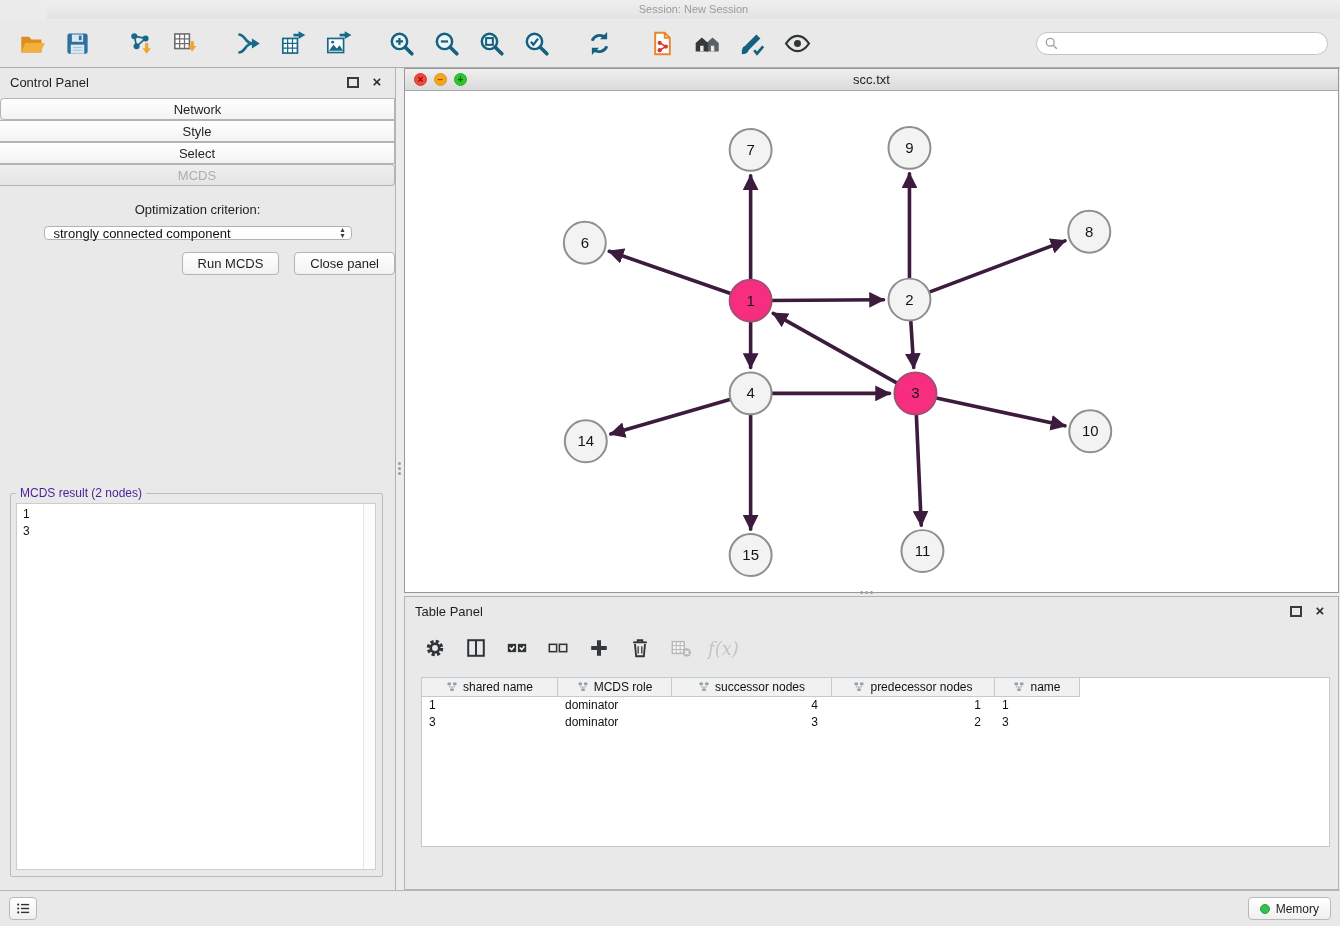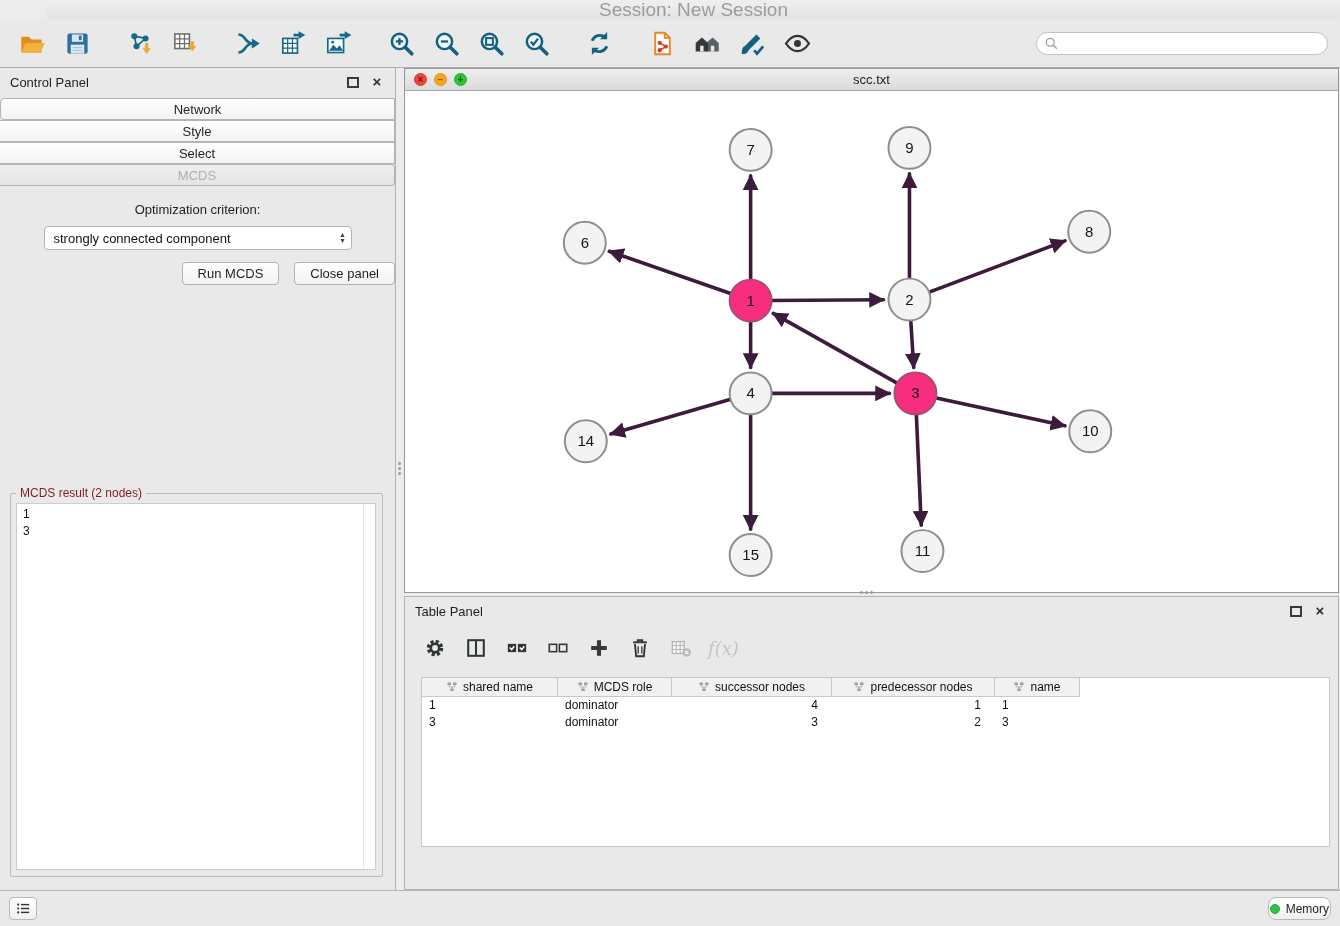--- a/index.html
+++ b/index.html
@@ -1,21 +1,21 @@
 <!DOCTYPE html>
 <html><head>
 <meta charset="utf-8">
 <style>
   * { margin:0; padding:0; box-sizing:border-box; }
   html,body { width:1340px; height:926px; overflow:hidden; }
   body { font-family:"Liberation Sans",sans-serif; font-size:13px; color:#222; background:#ececec; }
   .app { position:relative; width:1340px; height:926px; background:#ececec; }
 
   
-  .titlebar { position:absolute; top:0; left:0; right:0; height:19px; background:linear-gradient(#efefef,#e3e3e3); text-align:center; line-height:19px; font-size:19px; color:#9b9b9b;margin-left:47px; }
+  .titlebar { position:absolute; top:0; left:0; right:0; height:19px; background:linear-gradient(#efefef,#e3e3e3); text-align:center; line-height:19px; font-size:11px; color:#9b9b9b;margin-left:47px; }
 
   
   .toolbar { position:absolute; top:19px; left:0; right:0; height:49px; background:#e9e9e9; border-bottom:1px solid #adadad; display:flex; align-items:center; padding:0 12px; }
   #toolbar-buttons { display:flex; align-items:center; gap:5px; }
   .tbtn { width:40px; height:38px; background:transparent; border:none; display:flex; align-items:center; justify-content:center; cursor:default; }
   .tbtn svg { width:27px; height:27px; }
   .tsep { width:13px; height:1px; }
   .search-wrap { margin-left:auto; position:relative; width:292px; }
   .search-input { width:100%; height:23px; border:1px solid #c3c3c3; border-radius:12px; background:#fff; padding:0 10px 0 26px; font-size:12px; outline:none; color:#333; }
   .search-icon { position:absolute; left:8px; top:4px; width:15px; height:15px; }
@@ -26,26 +26,26 @@
   .panel-title { font-size:13px; color:#1f1f1f; }
   .ph-spacer { flex:1; }
   .float-btn { width:12px; height:11px; border:2px solid #3a3a3a; background:transparent; cursor:default; }
   .close-btn { width:16px; height:16px; border:none; background:transparent; font-size:15px; font-weight:bold; color:#2e2e2e; line-height:14px; cursor:default; }
   .tabs-row { display:flex; justify-content:center; margin-top:2px;flex-direction:column; }
   .tab-btn { height:22px; padding:0 13px; font-size:13px; color:#1f1f1f; background:linear-gradient(#ffffff,#f3f3f3); border:1px solid #b4b4b4; border-left:none; cursor:default; }
   .tab-btn:first-child { border-left:1px solid #b4b4b4; border-radius:4px 0 0 4px; }
   .tab-btn:last-child { border-radius:0 4px 4px 0; }
   .tab-btn.selected { color:#aeaeae; background:linear-gradient(#efefef,#e4e4e4); }
   .opt-label { text-align:center; margin-top:16px; font-size:13px; color:#1f1f1f; }
-  .criterion-select { width:308px; height:24px; margin:9px auto 0; background:#fff; border:1px solid #b3b3b3; border-radius:4px; display:flex; align-items:center; padding:0 6px 0 9px; font-size:13px; color:#111; cursor:default; }
+  .criterion-select { width:308px; height:14px; margin:9px auto 0; background:#fff; border:1px solid #b3b3b3; border-radius:4px; display:flex; align-items:center; padding:0 6px 0 9px; font-size:13px; color:#111; cursor:default; }
   .stepper { margin-left:auto; display:flex; flex-direction:column; line-height:6.5px; font-size:8px; color:#3c3c3c; text-align:center; }
   .btn-row { display:flex; justify-content:flex-end; gap:15px; margin-top:12px; }
   .push-btn { height:23px; padding:0 15px; font-size:13px; background:linear-gradient(#ffffff,#f2f2f2); border:1px solid #b3b3b3; border-radius:4px; color:#1f1f1f; cursor:default; }
   .result-box { position:absolute; left:10px; right:12px; top:425px; bottom:13px; border:1px solid #bcbcbc; border-radius:2px; }
-  .result-legend { position:absolute; top:-8px; left:5px; background:#e9e9e9; padding:0 4px; font-size:12px; color:#7f1d1d; }
+  .result-legend { position:absolute; top:-8px; left:5px; background:#e9e9e9; padding:0 4px; font-size:12px; color:#4c1d95; }
   .result-inner { position:absolute; inset:9px 6px 6px 5px; background:#fff; border:1px solid #cdcdcd; font-size:12px; line-height:17px; padding:2px 16px 2px 6px; color:#111; overflow:hidden; }
   .result-scroll { position:absolute; top:0; right:0; bottom:0; width:12px; border-left:1px solid #e6e6e6; background:#fcfcfc; }
 
   
   .vsplit-handle { position:absolute; left:398px; top:462px; display:flex; flex-direction:column; gap:2px; }
   .vsplit-handle i, .hsplit-handle i { width:3px; height:3px; border-radius:50%; background:#9d9d9d; display:block; }
   .hsplit-handle { position:absolute; left:860px; top:591px; display:flex; gap:2px; }
 
   
   .network-window { position:absolute; left:404px; top:68px; right:1px; height:525px; background:#fff; border:1px solid #989898; }
@@ -78,21 +78,21 @@
   .th:nth-child(4),.td:nth-child(4){ width:163px; }
   .th:nth-child(5),.td:nth-child(5){ width:85px; }
   .td:nth-child(3),.td:nth-child(4){ text-align:right; padding-right:14px; }
   .tp-tabs { position:absolute; bottom:7px; left:0; right:0; display:flex; justify-content:center; }
 
   
   .statusbar { position:absolute; left:0; right:0; bottom:0; height:36px; background:#e9e9e9; border-top:1px solid #b6b6b6; display:flex; align-items:center; padding:0 9px; }
   .status-btn { height:23px; border:1px solid #b9b9b9; border-radius:4px; background:linear-gradient(#ffffff,#f0f0f0); display:flex; align-items:center; justify-content:center; cursor:default; }
   .list-btn { width:28px; }
   .list-btn svg { width:17px; height:17px; }
-  .memory-btn { margin-left:auto; padding:0 1px; gap:6px; font-size:12px; color:#1f1f1f;border-radius:8px; }
+  .memory-btn { margin-left:auto; padding:0 11px; gap:6px; font-size:12px; color:#1f1f1f; }
   .mem-dot { width:10px; height:10px; border-radius:50%; background:#33c24d; border:1px solid #28a33e; }
 </style>
 </head>
 <body>
 
 <svg width="0" height="0" style="position:absolute" aria-hidden="true">
   <defs>
     <symbol id="sym-folder" viewBox="0 0 24 24">
       <path d="M2 20V6h7l2 2.5h9V20z" fill="#e08f1f"></path>
       <path d="M2 20l3.5-8.5H23L19 20z" fill="#f2b03c"></path>

